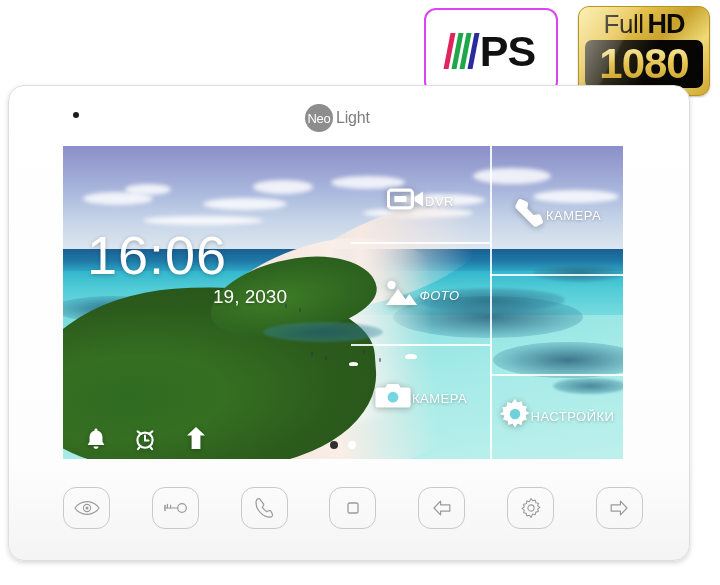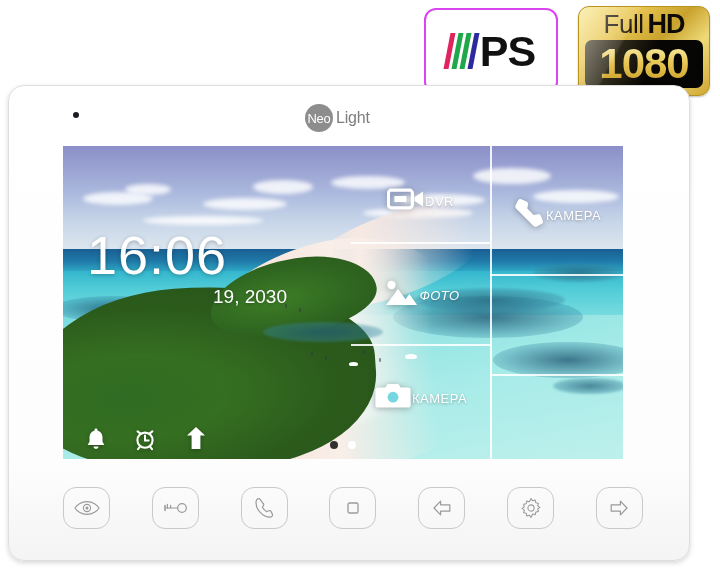--- a/index.html
+++ b/index.html
@@ -375,20 +375,29 @@
         <div class="tile" style="left:427px;top:6px;width:133px;height:122px;">
           <span>
             <svg width="34" height="34" viewBox="0 0 34 34">
               <path d="M9.2 3.2c-1.3-.5-2.7.1-3.3 1.4L3.6 9.2c-.5 1.1-.3 2.4.5 3.3l17.4 17.4c.9.8 2.2 1 3.3.5l4.6-2.3c1.3-.6 1.9-2 1.4-3.3l-1.9-5c-.4-1.1-1.6-1.8-2.8-1.6l-4.4.8-6.4-6.4.8-4.4c.2-1.2-.5-2.4-1.6-2.8z" fill="#fff"></path>
             </svg>
           </span>
           <span class="lbl">КАМЕРА</span>
         </div>
 
 
+        <div class="tile" style="left:427px;top:230px;width:133px;height:76px;">
+          <span>
+            <svg width="32" height="32" viewBox="0 0 32 32">
+              <path fill="#fff" d="M16 0.8l2.4 3.6 4.2-1.2 1 4.3 4.3 1-1.2 4.2 3.6 2.4-3.6 2.4 1.2 4.2-4.3 1-1 4.3-4.2-1.2-2.4 3.6-2.4-3.6-4.2 1.2-1-4.3-4.3-1 1.2-4.2L0.8 16l3.6-2.4-1.2-4.2 4.3-1 1-4.3 4.2 1.2z"></path>
+              <circle cx="16" cy="16" r="5.2" fill="#6fd2da"></circle>
+            </svg>
+          </span>
+          <span class="lbl">НАСТРОЙКИ</span>
+        </div>
       </div>
 
       <div class="dots">
         <span class="dot off"></span>
         <span class="dot on"></span>
       </div>
     </div>
 
     <div class="touchbar">
 

